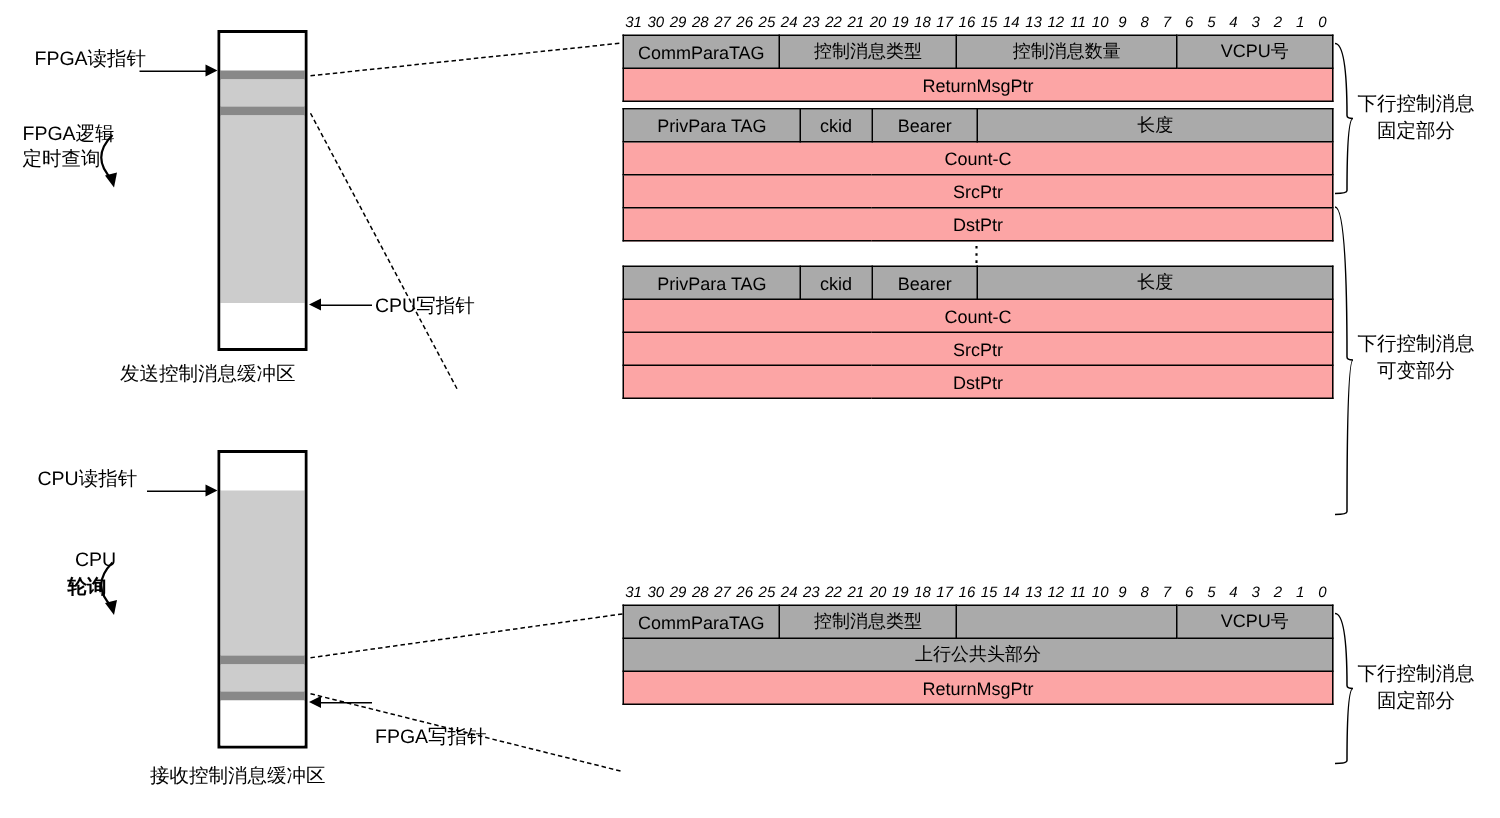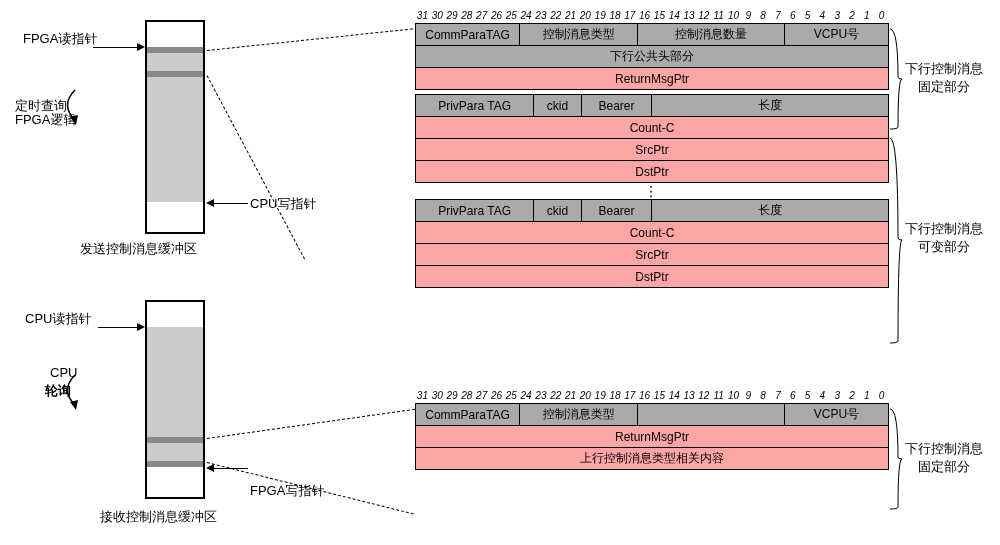--- a/index.html
+++ b/index.html
@@ -43,21 +43,21 @@
     <div class="buffer-section used-sec" style="height:125px;"></div>
     <div class="buffer-section white-sec" style="height:30px;"></div>
   </div>
 </div>
 <div class="label" style="left:80px; top:240px;">发送控制消息缓冲区</div>
 
 <div class="label" style="left:23px; top:30px;">FPGA读指针</div>
 <div class="arrow-line" style="left:93px; top:47px; width:45px;"></div>
 <div class="arrow-head arrow-right" style="left:137px; top:43px;"></div>
 
-<div class="label" style="left:15px; top:80px;margin-top:31px;">FPGA逻辑</div>
+<div class="label" style="left:15px; top:80px;">FPGA逻辑</div>
 <div class="label" style="left:15px; top:97px;">定时查询</div>
 <svg class="connector" style="left:70px; top:85px;" width="70" height="40">
   <path d="M 5 5 Q -10 20 5 35" stroke="#000" stroke-width="1.5" fill="none"></path>
   <polygon points="0,32 8,30 6,40" fill="#000"></polygon>
 </svg>
 
 <div class="label" style="left:250px; top:195px;">CPU写指针</div>
 <div class="arrow-line" style="left:213px; top:203px; width:35px;"></div>
 <div class="arrow-head arrow-left" style="left:206px; top:199px;"></div>
 
@@ -131,23 +131,20 @@
     </div>
   <table class="msg-table">
     <tbody>
         <tr>
       <td class="gray-cell" style="width:22%;">CommParaTAG</td>
       <td class="gray-cell" style="width:25%;">控制消息类型</td>
       <td class="gray-cell" style="width:31%;">控制消息数量</td>
       <td class="gray-cell" style="width:22%;">VCPU号</td>
     </tr>
     <tr>
-          <td class="gray-cell" colspan="4">下行公共头部分</td>
-        </tr>
-    <tr>
           <td class="white-cell" colspan="4">ReturnMsgPtr</td>
         </tr>
   </tbody>
     </table>
   <div style="height:4px;"></div>
   <table class="msg-table">
     <tbody>
         <tr>
       <td class="gray-cell" style="width:25%;">PrivPara TAG</td>
       <td class="gray-cell" style="width:10%;">ckid</td>
@@ -236,24 +233,24 @@
     </div>
   <table class="msg-table">
     <tbody>
         <tr>
       <td class="gray-cell" style="width:22%;">CommParaTAG</td>
       <td class="gray-cell" style="width:25%;">控制消息类型</td>
       <td class="gray-cell" style="width:31%;"></td>
       <td class="gray-cell" style="width:22%;">VCPU号</td>
     </tr>
     <tr>
+          <td class="gray-cell" colspan="4">上行公共头部分</td>
+        </tr>
+    <tr>
           <td class="white-cell" colspan="4">ReturnMsgPtr</td>
-        </tr>
-    <tr>
-          <td class="white-cell tall-cell" colspan="4">上行控制消息类型相关内容</td>
         </tr>
   </tbody>
     </table>
 </div>
 
 <svg class="connector" style="left:890px; top:407px;" width="15" height="105">
   <path d="M 0 2 Q 8 2 8 50 Q 8 52 12 52 Q 8 52 8 100 Q 8 102 0 102" stroke="#000" stroke-width="1" fill="none"></path>
 </svg>
 <div class="side-label" style="left:905px; top:440px; white-space:pre;">下行控制消息
 固定部分</div>

